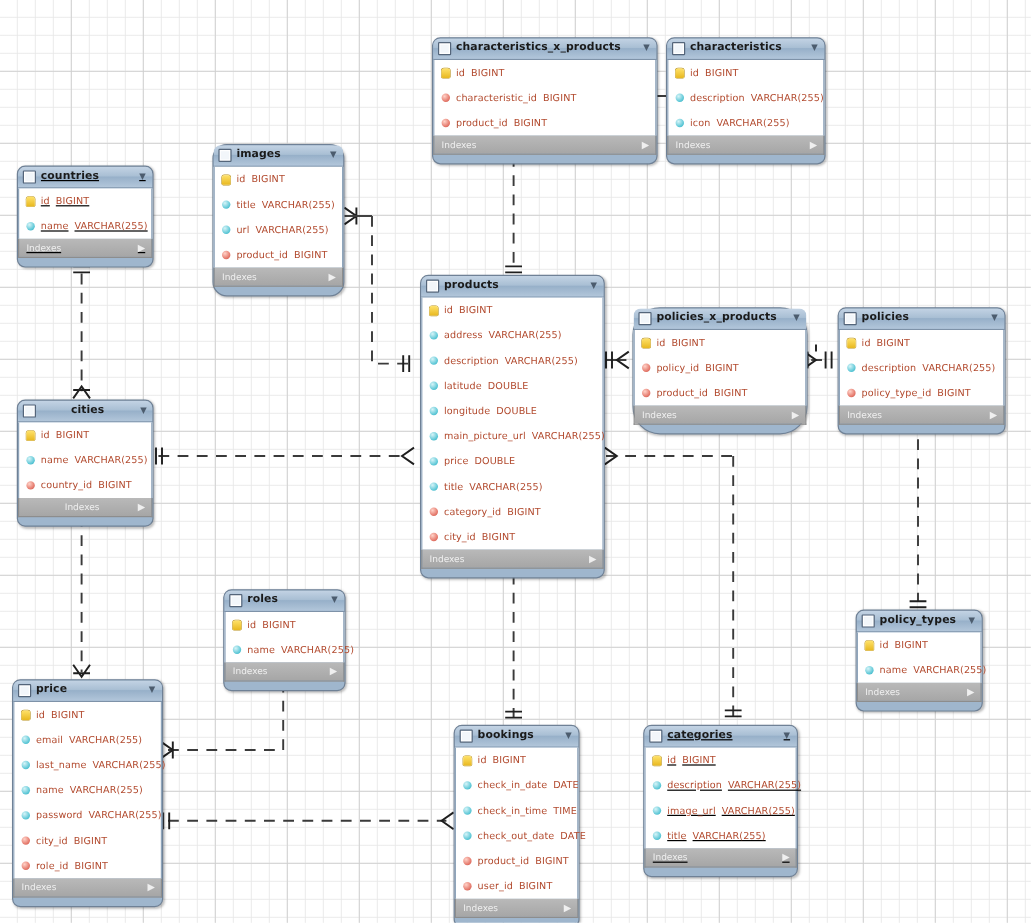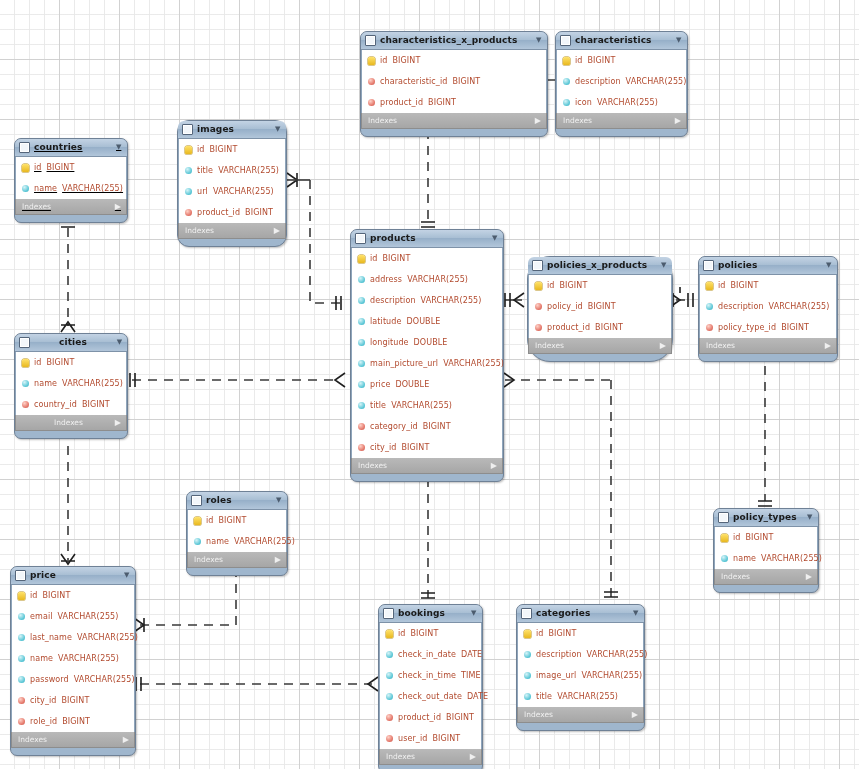--- a/index.html
+++ b/index.html
@@ -529,21 +529,21 @@
             <span class="dot fk"></span>
             <span class="cname">user_id</span>
             <span class="ctype">BIGINT</span>
           </div>
         </div>
         <div class="idx">
           <span class="idx-lbl">Indexes</span>
           <span class="idx-arrow">▶</span>
         </div>
       </div>
-      <div class="tbl" style="left: 516px; top: 604px; width: 127px;">
+      <div class="tbl" style="left: 536px; top: 604px; width: 127px; text-decoration: underline;">
         <div class="tbl-hd">
           <span class="hd-ico"></span>
           <span class="hd-name">categories</span>
           <span class="hd-caret">▼</span>
         </div>
         <div class="cols">
           <div class="col">
             <span class="dot pk"></span>
             <span class="cname">id</span>
             <span class="ctype">BIGINT</span>

